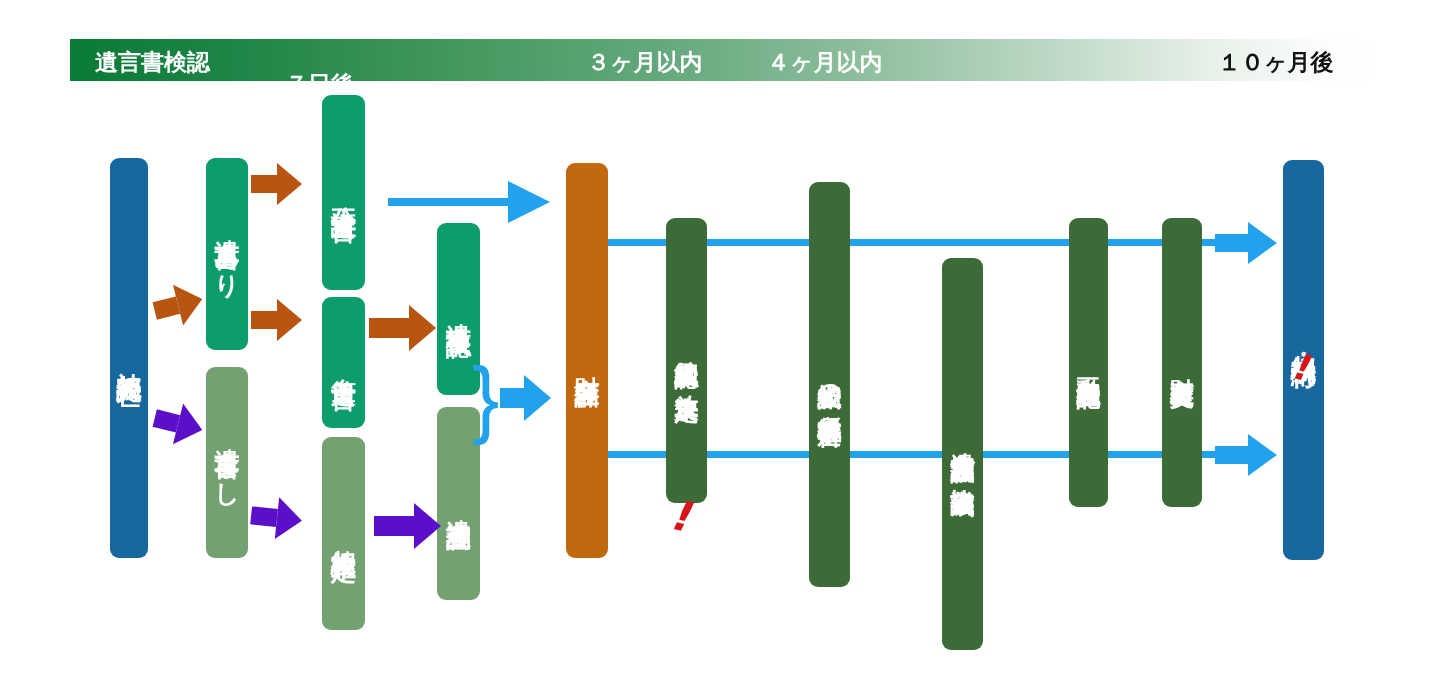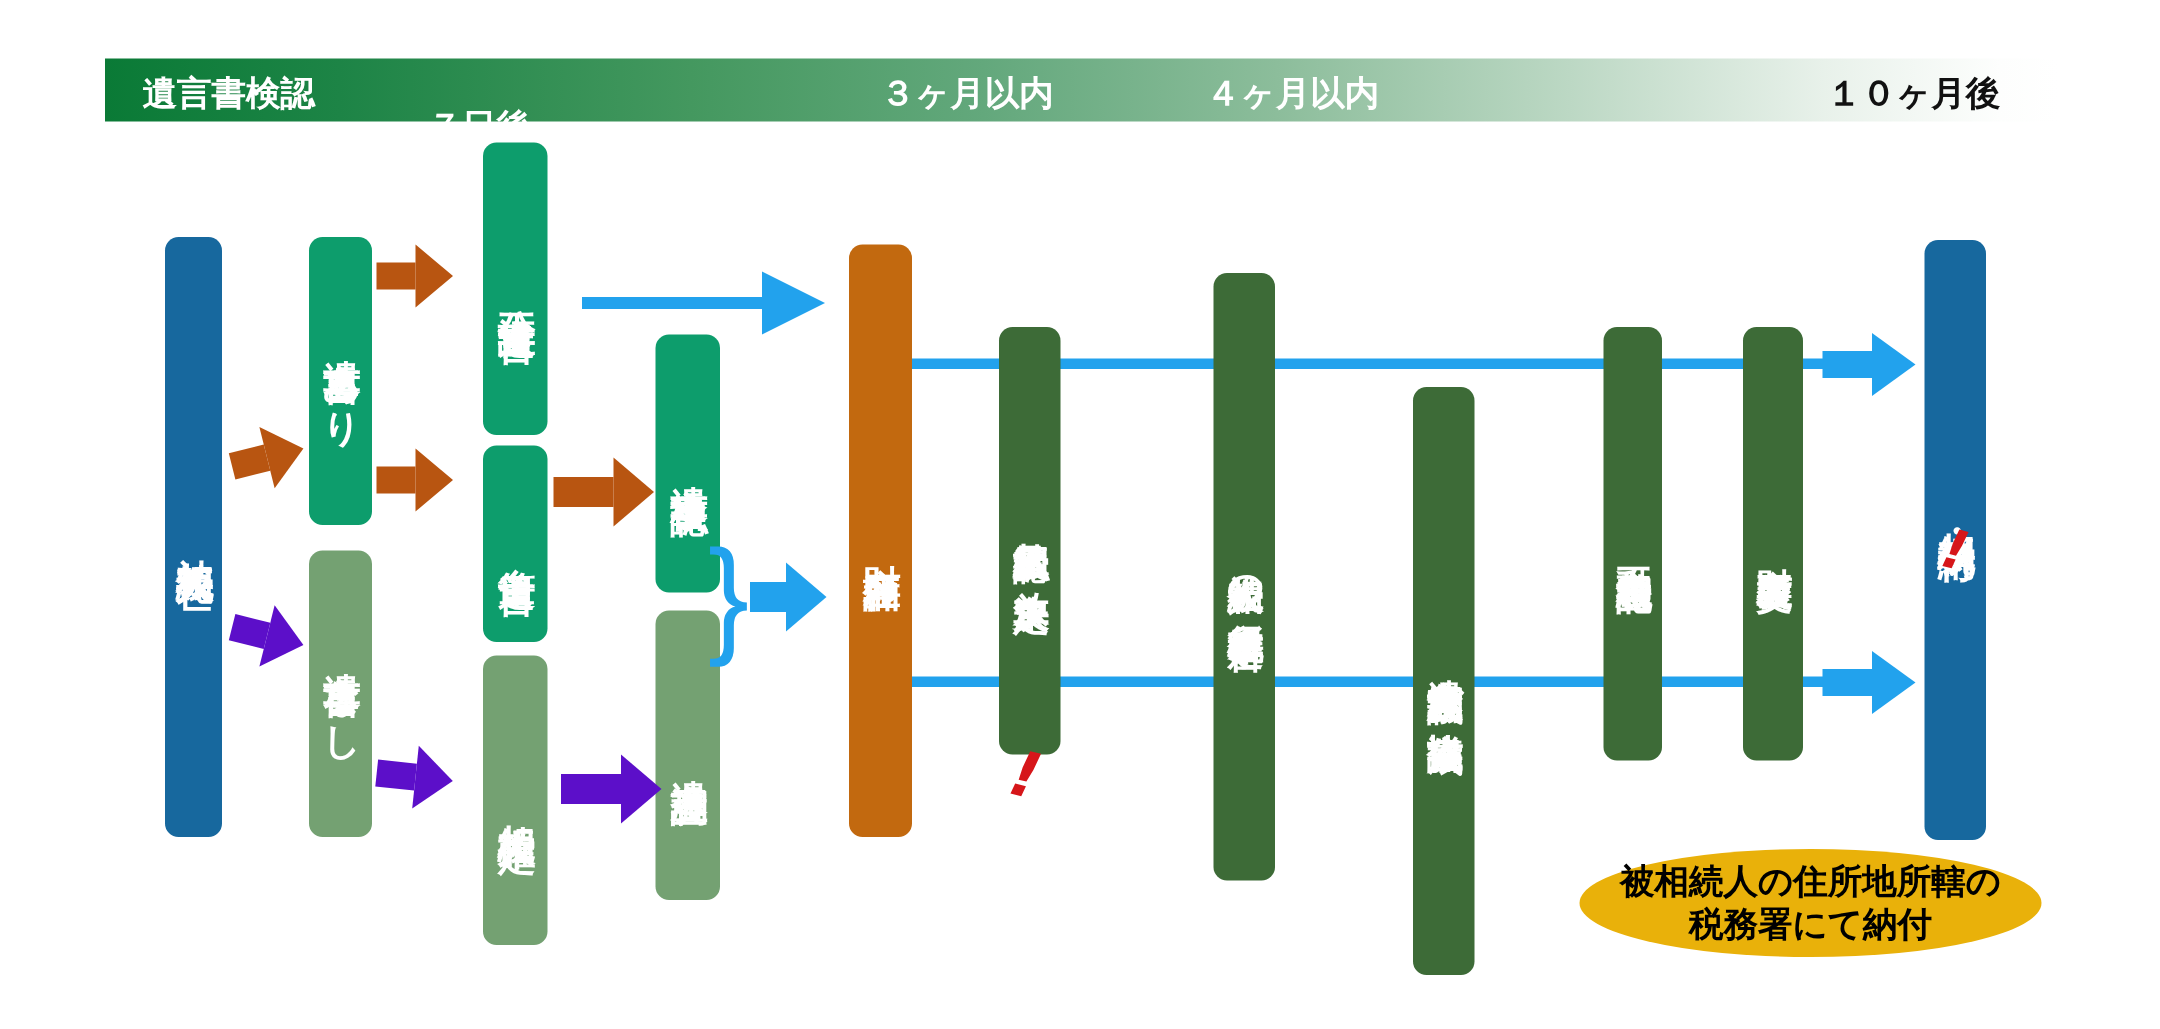--- a/index.html
+++ b/index.html
@@ -51,21 +51,21 @@
 </style>
 </head>
 <body>
 
 <div class="canvas">
 
   <div class="timeline">
     <span class="tl-label" style="left:25px;">遺言書検認</span>
     <span class="tl-label" style="left:215px;margin-top:22px;">７日後</span>
     <span class="tl-label" style="left:517px;">３ヶ月以内</span>
-    <span class="tl-label" style="left:734px;">４ヶ月以内</span>
+    <span class="tl-label" style="left:697px;">４ヶ月以内</span>
     <span class="tl-label dark" style="left:1148px;">１０ヶ月後</span>
   </div>
 
   <div class="flow-line" style="left:608px;top:239px;width:612px;"></div>
   <div class="flow-line" style="left:608px;top:451px;width:612px;"></div>
   <div class="flow-line" style="left:388px;top:198px;width:124px;height:8px;"></div>
 
   <div class="bar blue" style="left:110px;top:158px;width:38px;height:400px;">
     <span class="v-label">被相続人死亡</span>
   </div>
@@ -169,18 +169,14 @@
 
   <div class="h-arrow" style="left:1215px;top:220px;--c:#22a2ed;">
     <span class="shaft" style="width:33px;"></span>
       <span class="head" style="border-left-width:29px;"></span>
   </div>
   <div class="h-arrow" style="left:1215px;top:432px;--c:#22a2ed;">
     <span class="shaft" style="width:33px;"></span>
       <span class="head" style="border-left-width:29px;"></span>
   </div>
 
-  <div class="ellipse">
-    <span class="line">被相続人の住所地所轄の</span>
-    <span class="line">税務署にて納付</span>
-  </div>
 
 </div>
 
 </body></html>

